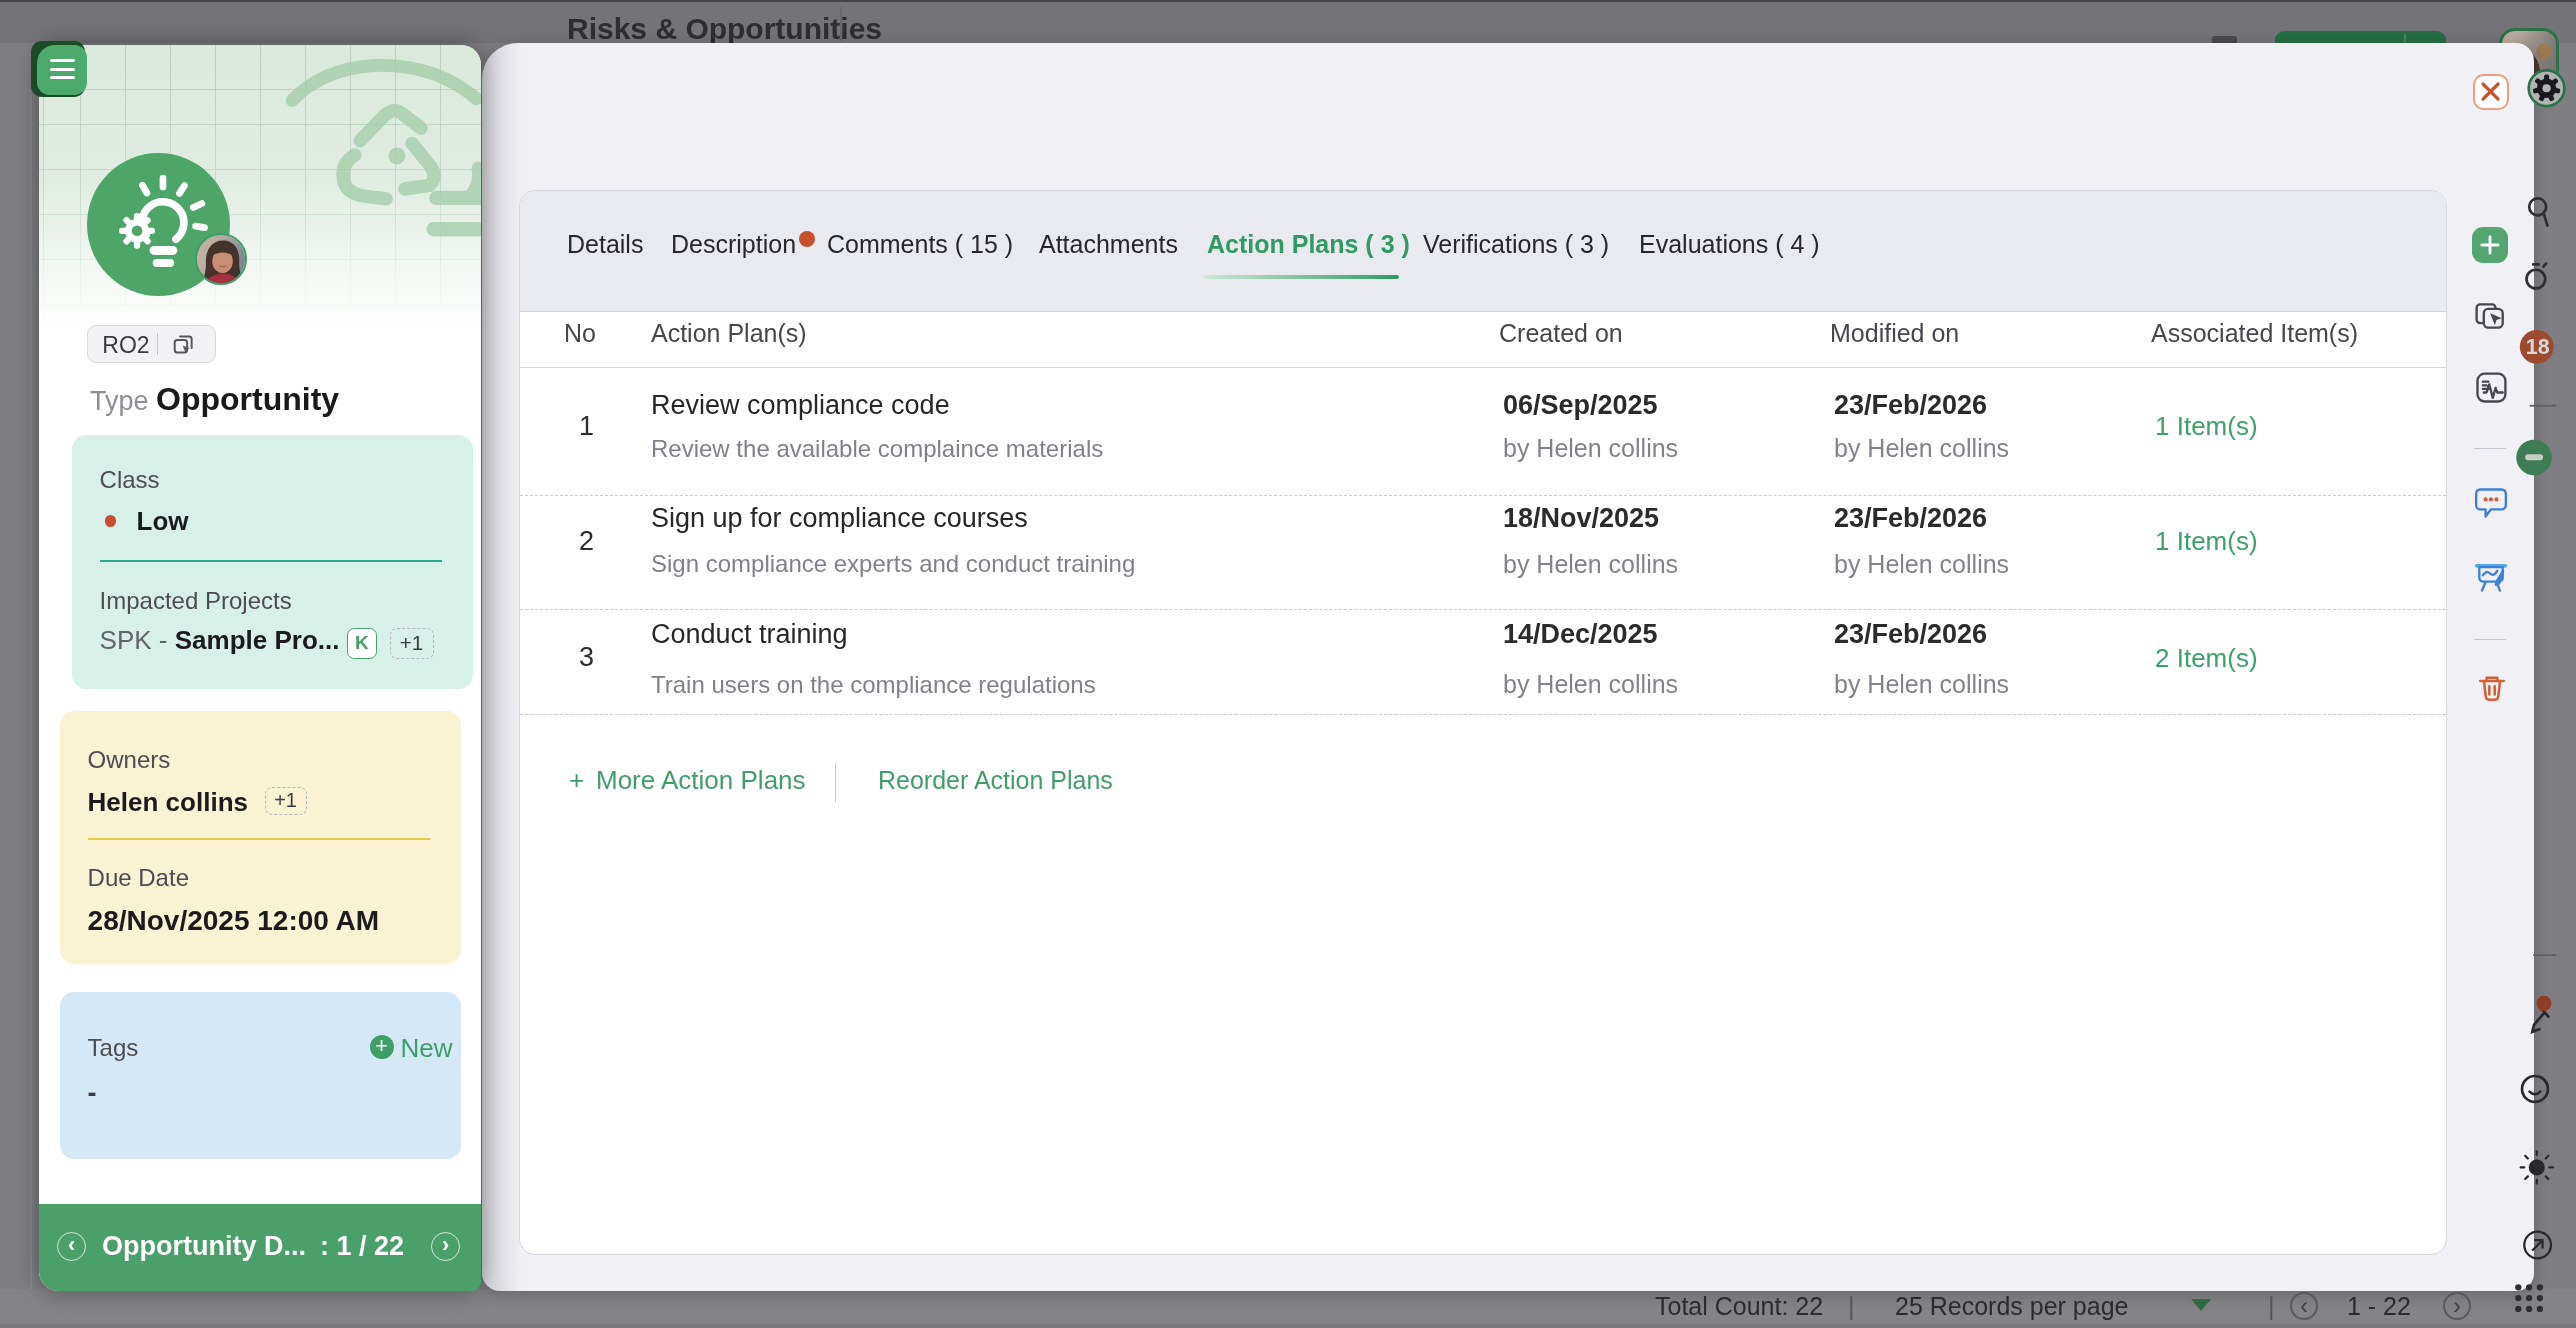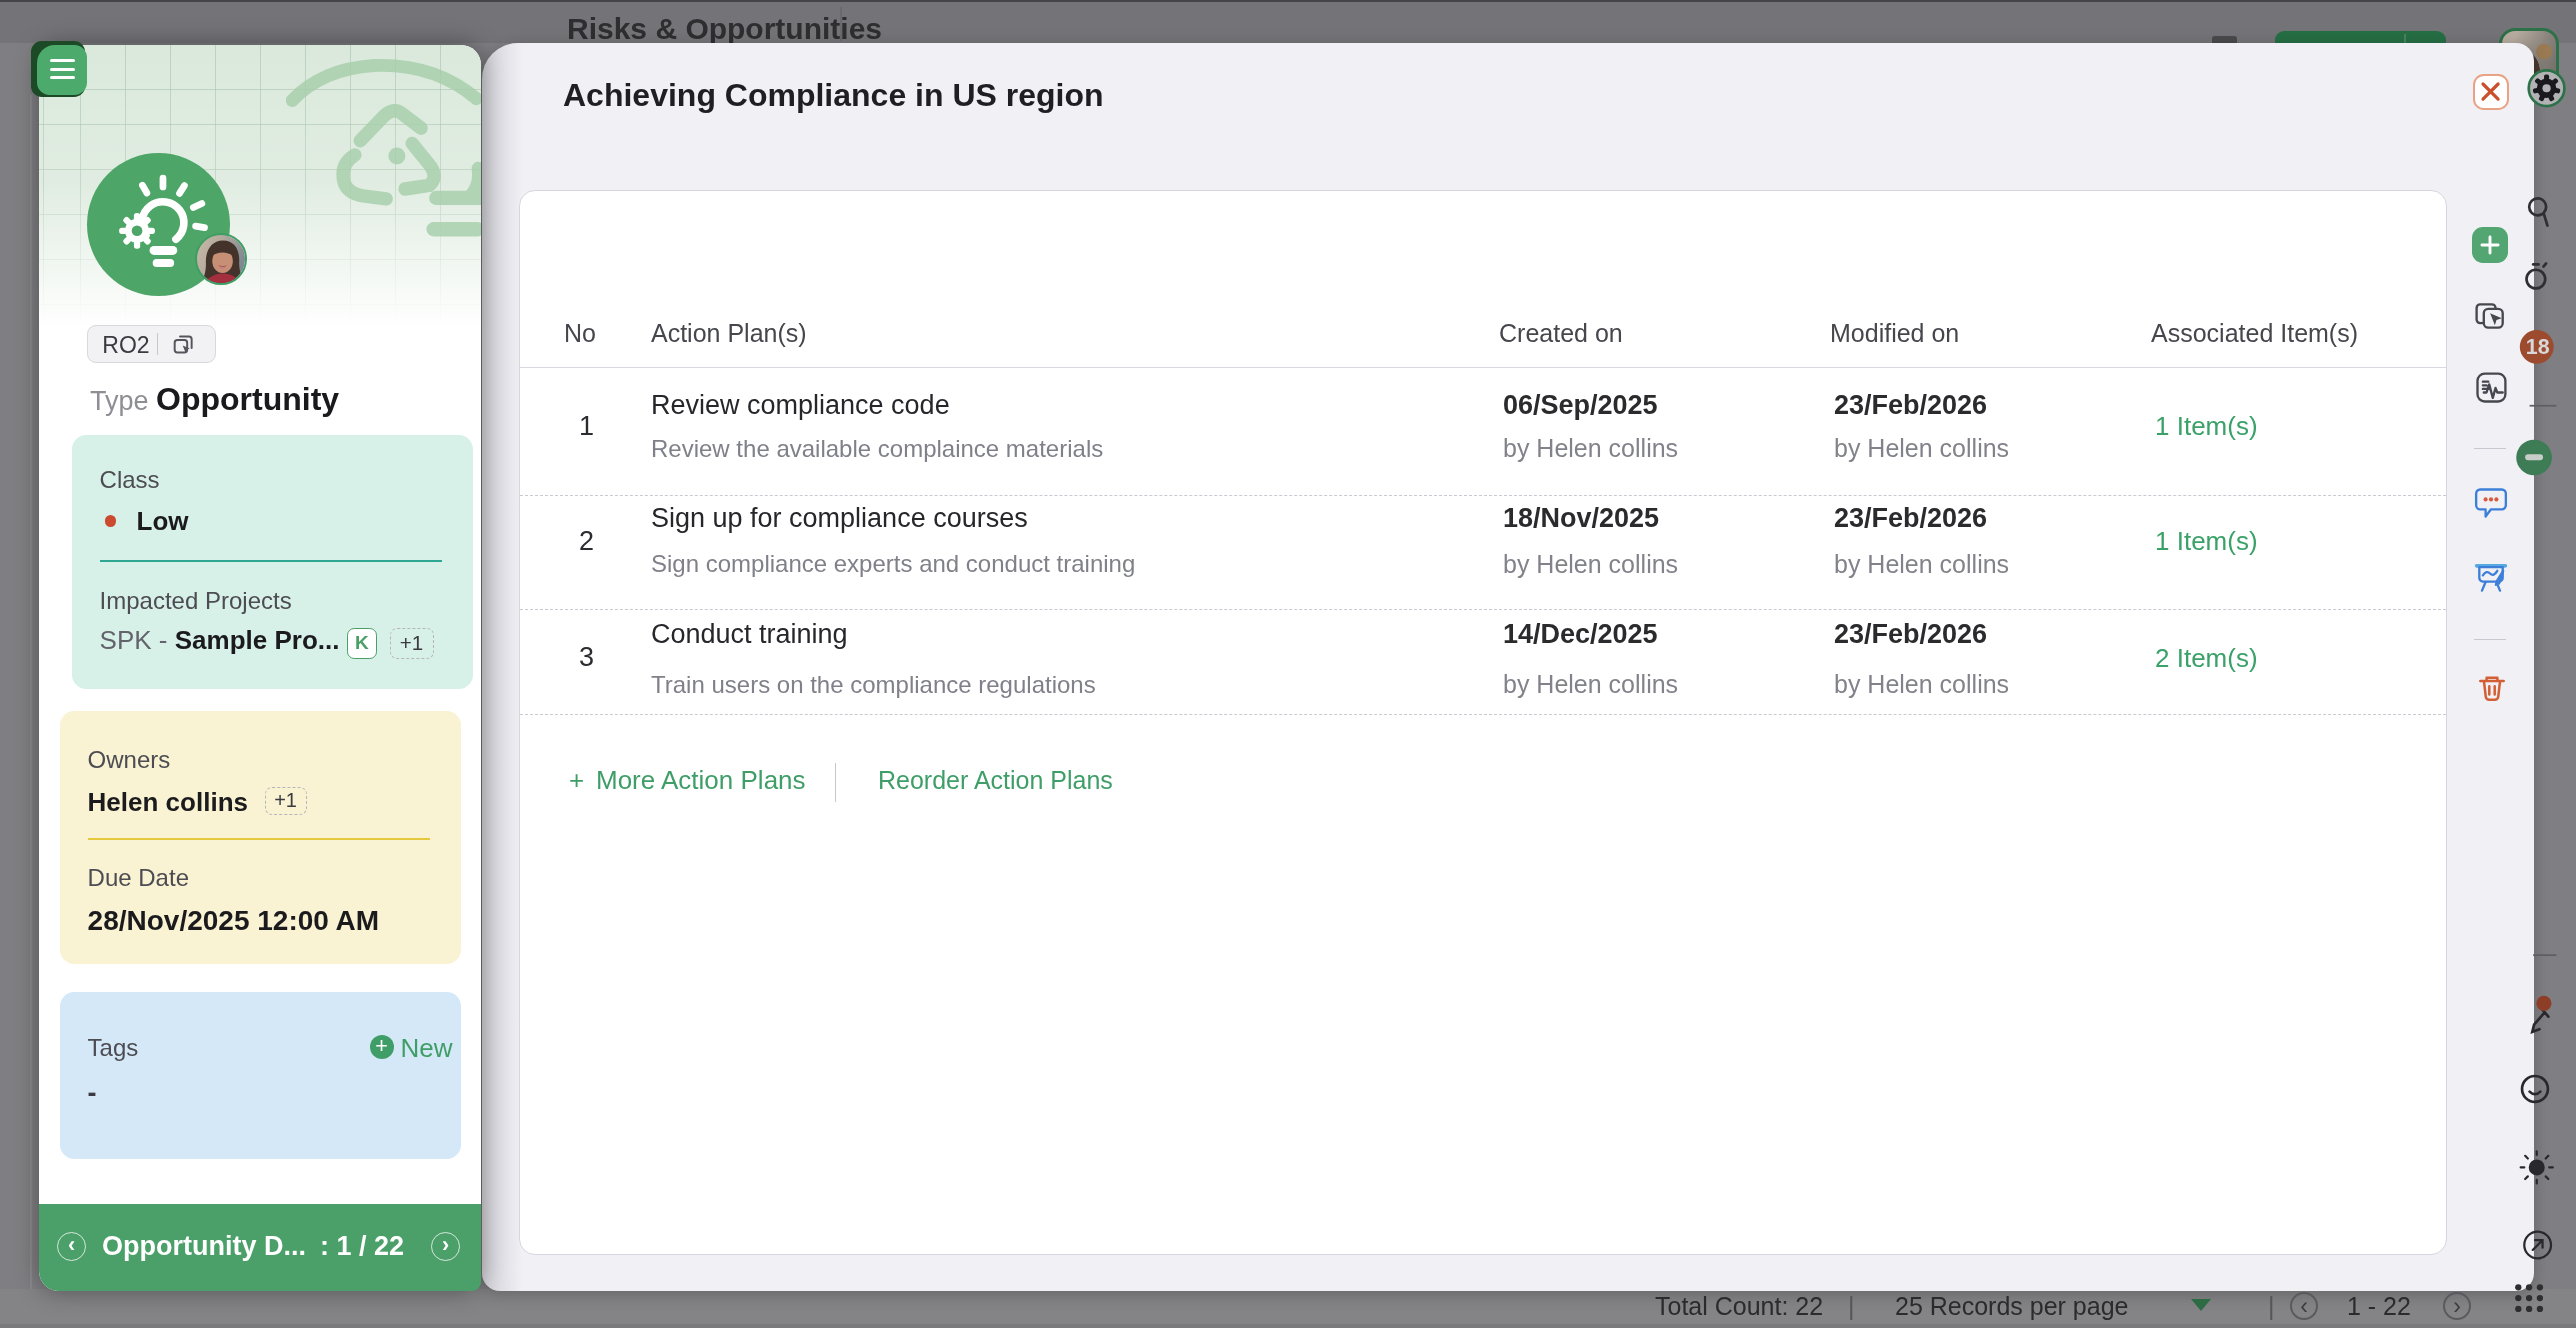--- a/index.html
+++ b/index.html
@@ -255,25 +255,35 @@
   <div class="abs" id="hambg"></div>
   <div class="abs" id="hambtn">
       <i style="top:14.3px;"></i>
       <i style="top:23px;"></i>
       <i style="top:31px;"></i>
     </div>
 </div>
 
 <div class="abs" id="modal">
   <div class="abs" id="mshadow"></div>
-  <div class="abs" id="mtitle">Achieving Compliance in US region</div>
   <div class="abs" id="closex"><svg width="32" height="32" viewBox="0 0 36 36">
         <path d="M9 9 L26 26 M26 9 L9 26" stroke="#cc4f2b" stroke-width="3.6" stroke-linecap="round"></path>
       </svg></div>
   <div class="abs" id="card">
+    <div class="abs" id="tabsbar">
+      <span class="tab" style="left:47px;">Details</span>
+      <span class="tab" style="left:151px;">Description</span>
+      <span class="abs" id="tabdot"></span>
+      <span class="tab" style="left:307px;">Comments ( 15 )</span>
+      <span class="tab" style="left:519px;">Attachments</span>
+      <span class="tab active" style="left:687px;">Action Plans ( 3 )</span>
+      <span class="tab" style="left:903px;">Verifications ( 3 )</span>
+      <span class="tab" style="left:1119px;">Evaluations ( 4 )</span>
+      <div class="abs" id="tabline"></div>
+    </div>
     <span class="hcell" style="left:44px;">No</span>
     <span class="hcell" style="left:131px;">Action Plan(s)</span>
     <span class="hcell" style="left:979px;">Created on</span>
     <span class="hcell" style="left:1310px;">Modified on</span>
     <span class="hcell" style="left:1631px;">Associated Item(s)</span>
     <div class="abs" id="hdrline"></div>
     <span class="num" style="left:59px;top:220px;">1</span>
     <span class="rtitle" style="top:199px;">Review compliance code</span>
     <span class="rsub" style="top:244px;">Review the available complaince materials</span>
     <span class="rdate" style="left:983px;top:199px;">06/Sep/2025</span>

